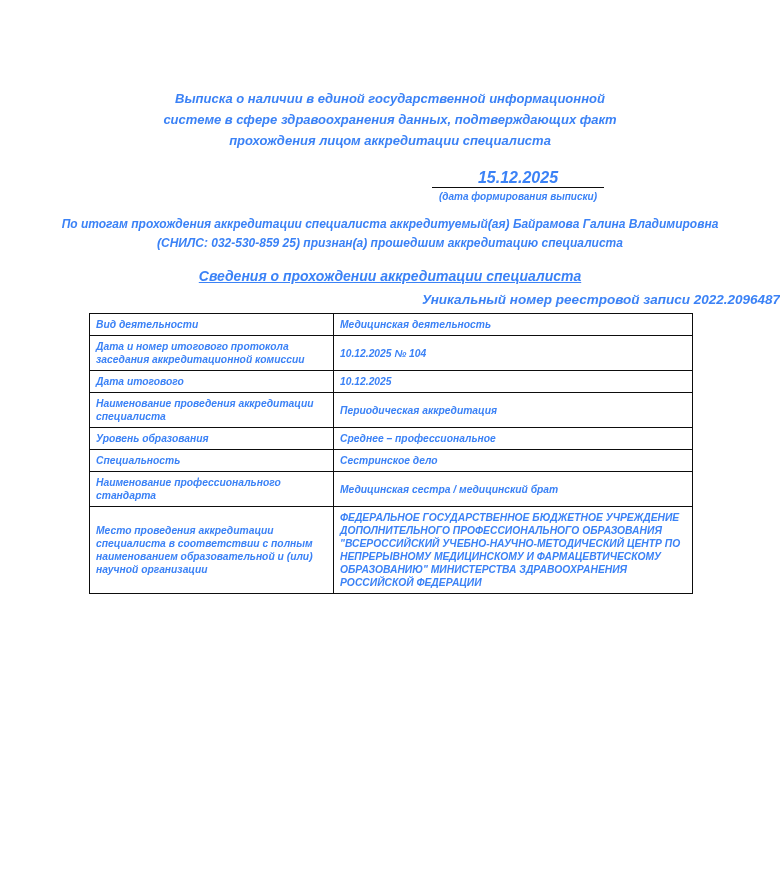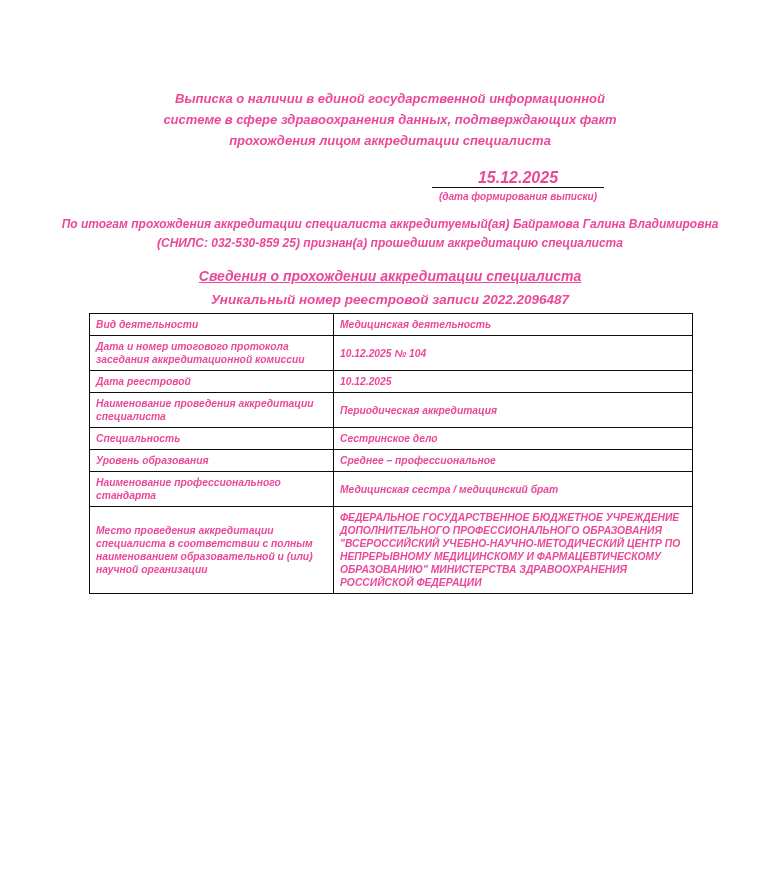--- a/index.html
+++ b/index.html
@@ -2,21 +2,21 @@
 <html><head>
 <meta charset="utf-8">
 <style>
   html, body { margin: 0; padding: 0; background: #e8e8e8; }
   .page {
     position: relative;
     width: 780px;
     height: 890px;
     margin: 0 auto;
     background: #ffffff;
-    color: #ec4899;
+    color: #3b82f6;
     font-family: "Liberation Sans", sans-serif;
     overflow: hidden;
     box-sizing: border-box;
   }
 
   .doc-title {
     margin: 88px auto 0;
     width: 470px;
     text-align: center;
     font-weight: bold;
@@ -62,21 +62,21 @@
     text-align: center;
     font-weight: bold;
     font-style: italic;
     font-size: 14px;
     line-height: 15px;
     text-decoration: underline;
   }
 
   .registry-heading {
     margin: 7px auto 0;
-    text-align: center;
+    text-align: right;
     font-weight: bold;
     font-style: italic;
     font-size: 13.5px;
     line-height: 17px;
   }
 
   table.acc-table {
     margin: 5px 0 0 89px;
     width: 604px;
     border-collapse: collapse;
@@ -120,34 +120,34 @@
     <tbody id="acc-table-body">
         <tr>
           <td class="label-cell">Вид деятельности</td>
           <td class="value-cell">Медицинская деятельность</td>
         </tr>
         <tr>
           <td class="label-cell">Дата и номер итогового протокола заседания аккредитационной комиссии</td>
           <td class="value-cell">10.12.2025 № 104</td>
         </tr>
         <tr>
-          <td class="label-cell">Дата реестровой</td>
+          <td class="label-cell">Дата итогового</td>
           <td class="value-cell">10.12.2025</td>
         </tr>
         <tr>
           <td class="label-cell">Наименование проведения аккредитации специалиста</td>
           <td class="value-cell">Периодическая аккредитация</td>
         </tr>
         <tr>
+          <td class="label-cell">Уровень образования</td>
+          <td class="value-cell">Среднее – профессиональное</td>
+        </tr>
+        <tr>
           <td class="label-cell">Специальность</td>
           <td class="value-cell">Сестринское дело</td>
-        </tr>
-        <tr>
-          <td class="label-cell">Уровень образования</td>
-          <td class="value-cell">Среднее – профессиональное</td>
         </tr>
         <tr>
           <td class="label-cell">Наименование профессионального стандарта</td>
           <td class="value-cell">Медицинская сестра / медицинский брат</td>
         </tr>
         <tr>
           <td class="label-cell">Место проведения аккредитации специалиста в соответствии с полным наименованием образовательной и (или) научной организации</td>
           <td class="value-cell">ФЕДЕРАЛЬНОЕ ГОСУДАРСТВЕННОЕ БЮДЖЕТНОЕ УЧРЕЖДЕНИЕ ДОПОЛНИТЕЛЬНОГО ПРОФЕССИОНАЛЬНОГО ОБРАЗОВАНИЯ "ВСЕРОССИЙСКИЙ УЧЕБНО-НАУЧНО-МЕТОДИЧЕСКИЙ ЦЕНТР ПО НЕПРЕРЫВНОМУ МЕДИЦИНСКОМУ И ФАРМАЦЕВТИЧЕСКОМУ ОБРАЗОВАНИЮ" МИНИСТЕРСТВА ЗДРАВООХРАНЕНИЯ РОССИЙСКОЙ ФЕДЕРАЦИИ</td>
         </tr>
       </tbody>

